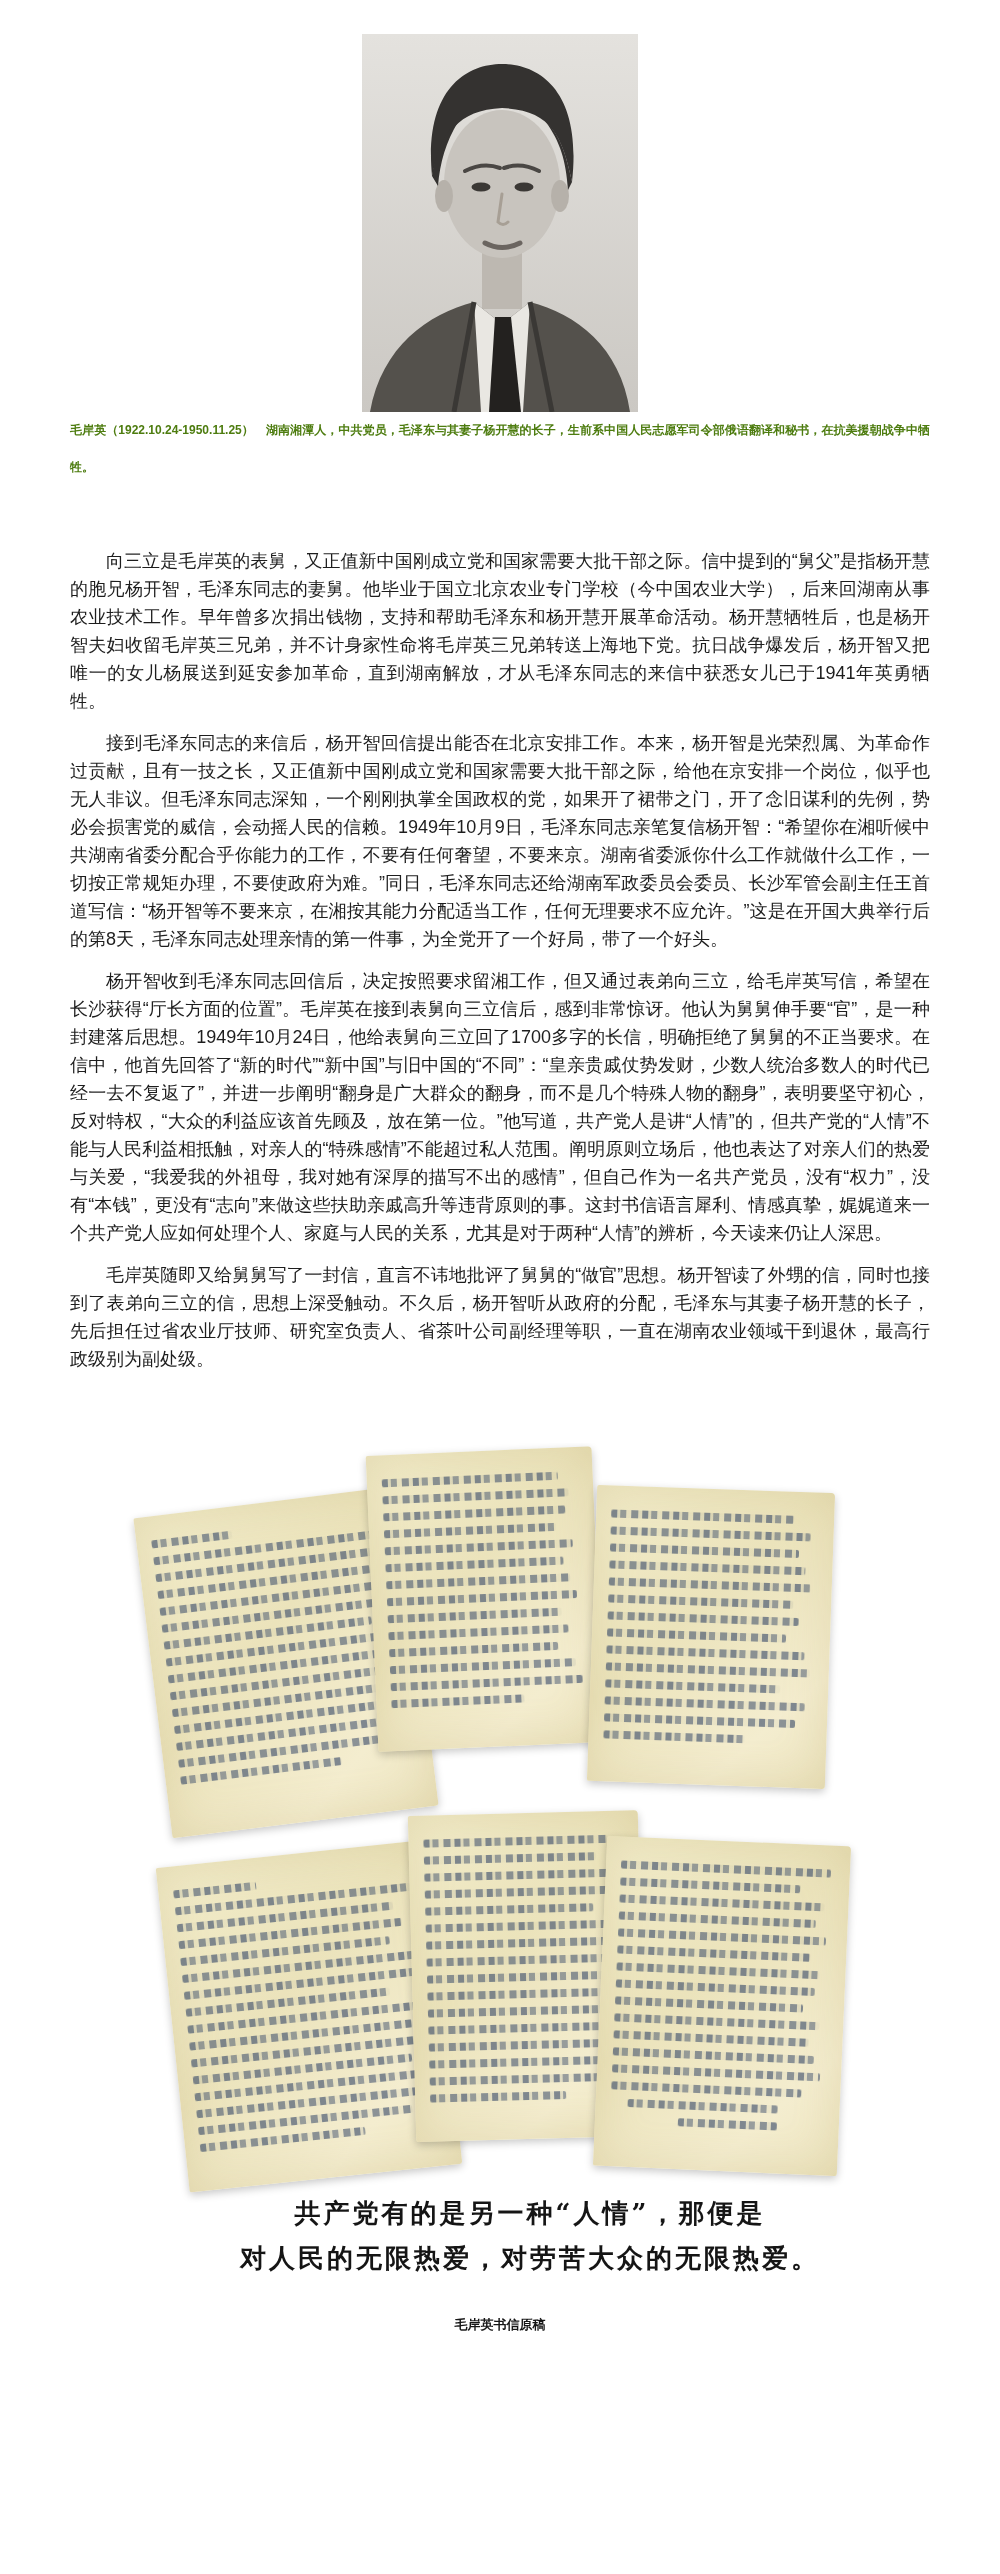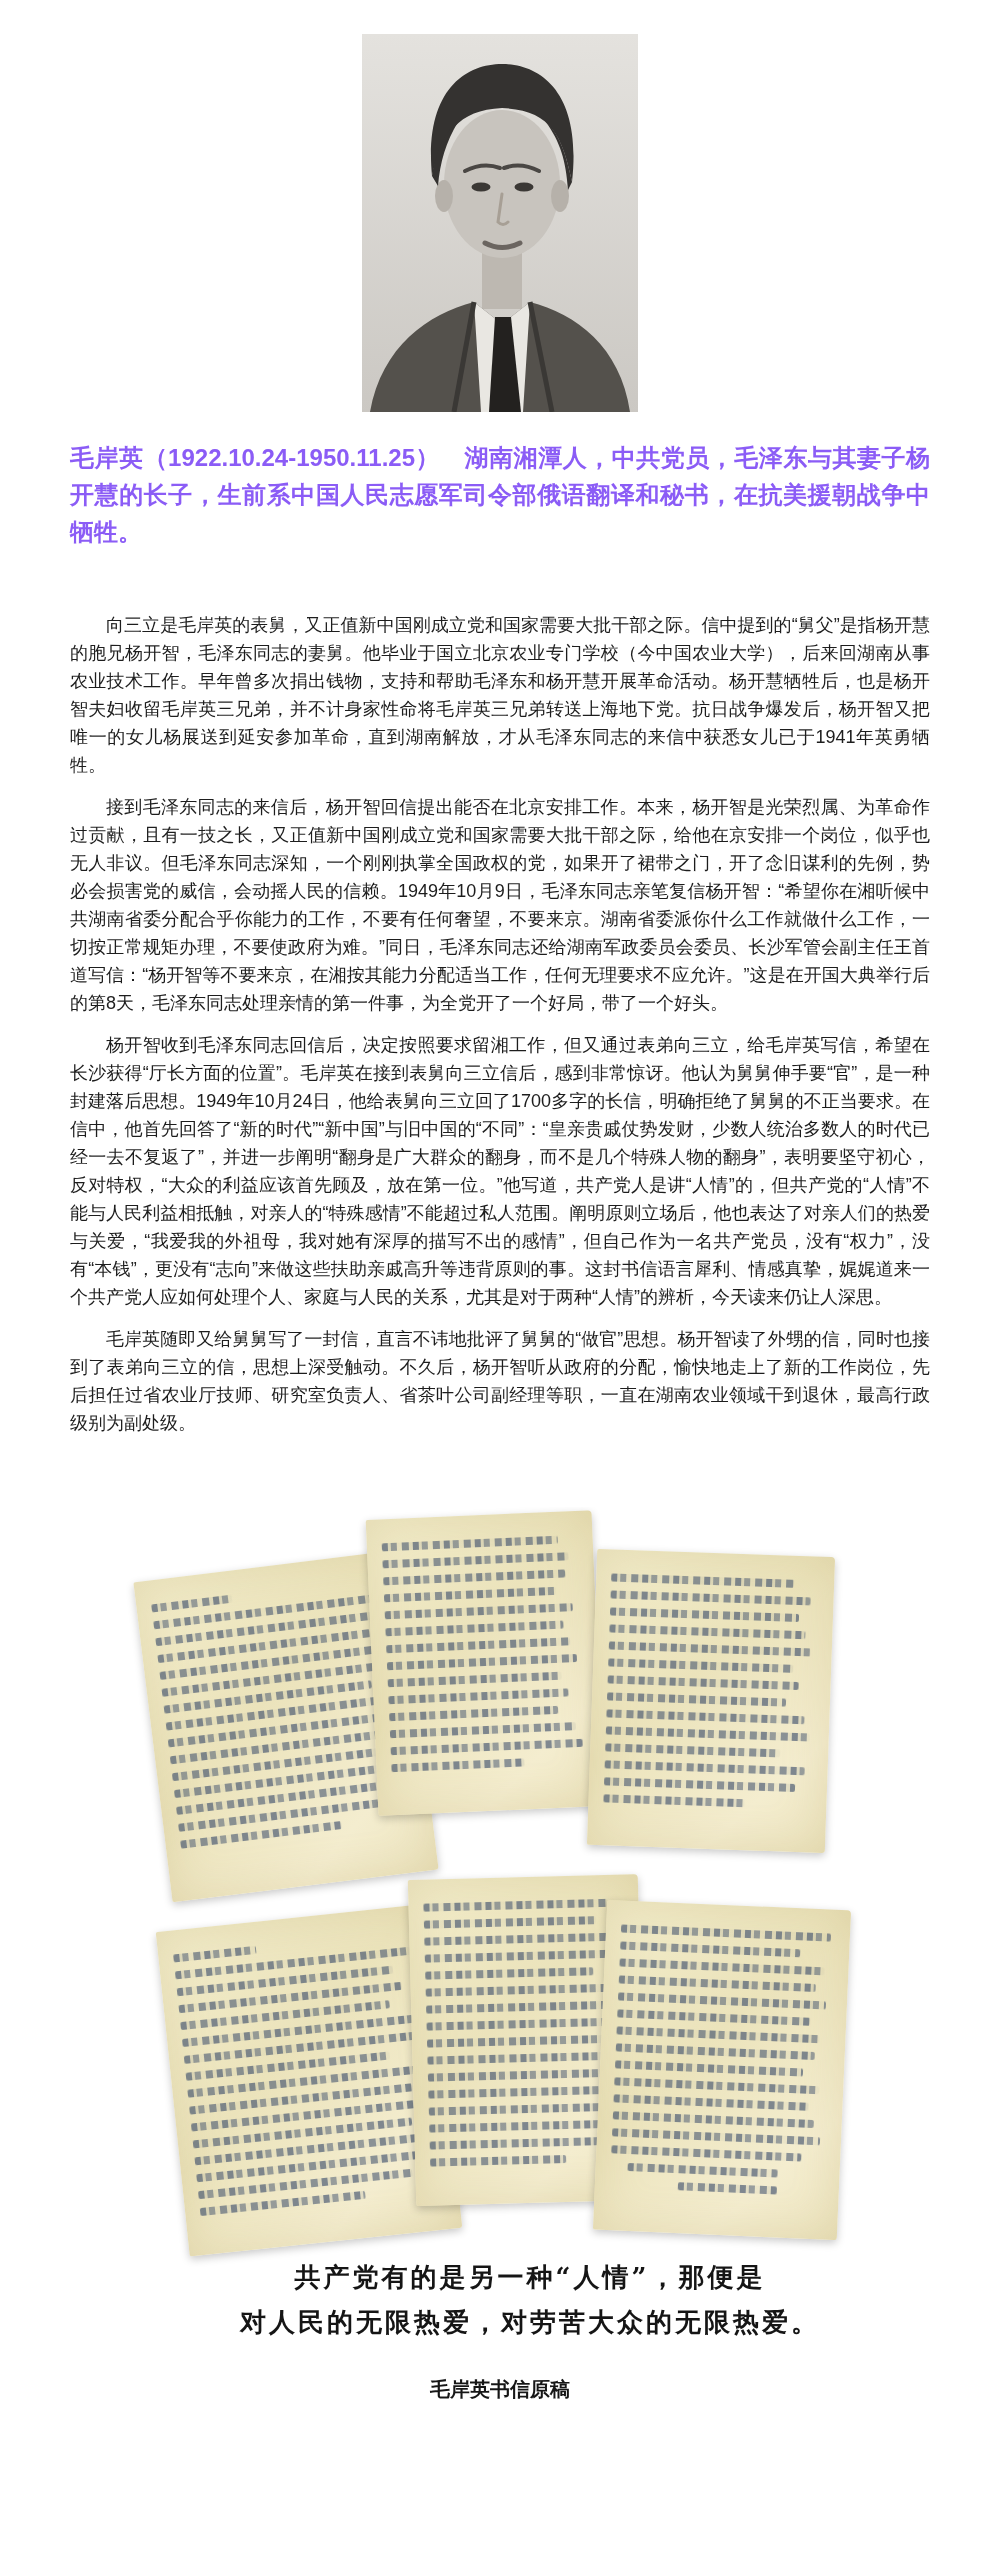--- a/index.html
+++ b/index.html
@@ -25,27 +25,26 @@
   .para-2{margin-top:61px;}
   
   .portrait-figure{
     margin:9px auto 0 auto;
     width:276px;
     height:378px;
     display:block;
   }
   .portrait-figure svg{display:block;}
   .photo-caption{
-    font-size:24px;
+    font-size:12px;
     line-height:37px;
     font-weight:bold;
     text-align:justify;
-    margin-top:27px;
     margin-bottom:0;
-    color:#8b5cf6;
+    color:#4d7c0f;
   }
   
   .letters-figure{
     position:relative;
     width:1000px;
     height:840px;
     margin:70px 0 0 -70px; 
     background:#ffffff;
     overflow:hidden;
   }
@@ -84,21 +83,21 @@
     text-align:center;
     transform:translateX(30px);
     font-family:"DejaVu Serif","Liberation Serif",serif;
     font-weight:600;
     color:#151515;
   }
   .handwriting-quote .q1{font-size:26px;line-height:45px;letter-spacing:3px;}
   .handwriting-quote .q2{font-size:26px;line-height:45px;letter-spacing:3px;}
   .letters-caption{
     text-align:center;
-    font-size:20px;
+    font-size:13px;
     font-weight:bold;
     line-height:28px;
     margin-top:28px;
     color:#161616;
   }
   .closing-para{margin-top:64px;}
   .author-note{
     font-size:16.5px;
     color:#4d4d4d;
   }
@@ -137,21 +136,21 @@
       <path d="M112 268 L 92 378" stroke="#3a3835" stroke-width="5" fill="none"></path>
       <path d="M168 268 L 190 378" stroke="#3a3835" stroke-width="5" fill="none"></path>
     </svg>
   </figure>
 
   <p class="photo-caption">毛岸英（1922.10.24-1950.11.25）　湖南湘潭人，中共党员，毛泽东与其妻子杨开慧的长子，生前系中国人民志愿军司令部俄语翻译和秘书，在抗美援朝战争中牺牲。</p>
 
   <p class="body-para para-2">向三立是毛岸英的表舅，又正值新中国刚成立党和国家需要大批干部之际。信中提到的“舅父”是指杨开慧的胞兄杨开智，毛泽东同志的妻舅。他毕业于国立北京农业专门学校（今中国农业大学），后来回湖南从事农业技术工作。早年曾多次捐出钱物，支持和帮助毛泽东和杨开慧开展革命活动。杨开慧牺牲后，也是杨开智夫妇收留毛岸英三兄弟，并不计身家性命将毛岸英三兄弟转送上海地下党。抗日战争爆发后，杨开智又把唯一的女儿杨展送到延安参加革命，直到湖南解放，才从毛泽东同志的来信中获悉女儿已于1941年英勇牺牲。</p>
   <p class="body-para">接到毛泽东同志的来信后，杨开智回信提出能否在北京安排工作。本来，杨开智是光荣烈属、为革命作过贡献，且有一技之长，又正值新中国刚成立党和国家需要大批干部之际，给他在京安排一个岗位，似乎也无人非议。但毛泽东同志深知，一个刚刚执掌全国政权的党，如果开了裙带之门，开了念旧谋利的先例，势必会损害党的威信，会动摇人民的信赖。1949年10月9日，毛泽东同志亲笔复信杨开智：“希望你在湘听候中共湖南省委分配合乎你能力的工作，不要有任何奢望，不要来京。湖南省委派你什么工作就做什么工作，一切按正常规矩办理，不要使政府为难。”同日，毛泽东同志还给湖南军政委员会委员、长沙军管会副主任王首道写信：“杨开智等不要来京，在湘按其能力分配适当工作，任何无理要求不应允许。”这是在开国大典举行后的第8天，毛泽东同志处理亲情的第一件事，为全党开了一个好局，带了一个好头。</p>
   <p class="body-para">杨开智收到毛泽东同志回信后，决定按照要求留湘工作，但又通过表弟向三立，给毛岸英写信，希望在长沙获得“厅长方面的位置”。毛岸英在接到表舅向三立信后，感到非常惊讶。他认为舅舅伸手要“官”，是一种封建落后思想。1949年10月24日，他给表舅向三立回了1700多字的长信，明确拒绝了舅舅的不正当要求。在信中，他首先回答了“新的时代”“新中国”与旧中国的“不同”：“皇亲贵戚仗势发财，少数人统治多数人的时代已经一去不复返了”，并进一步阐明“翻身是广大群众的翻身，而不是几个特殊人物的翻身”，表明要坚守初心，反对特权，“大众的利益应该首先顾及，放在第一位。”他写道，共产党人是讲“人情”的，但共产党的“人情”不能与人民利益相抵触，对亲人的“特殊感情”不能超过私人范围。阐明原则立场后，他也表达了对亲人们的热爱与关爱，“我爱我的外祖母，我对她有深厚的描写不出的感情”，但自己作为一名共产党员，没有“权力”，没有“本钱”，更没有“志向”来做这些扶助亲戚高升等违背原则的事。这封书信语言犀利、情感真挚，娓娓道来一个共产党人应如何处理个人、家庭与人民的关系，尤其是对于两种“人情”的辨析，今天读来仍让人深思。</p>
-  <p class="body-para">毛岸英随即又给舅舅写了一封信，直言不讳地批评了舅舅的“做官”思想。杨开智读了外甥的信，同时也接到了表弟向三立的信，思想上深受触动。不久后，杨开智听从政府的分配，愉快地走上了新的工作岗位，先后担任过省农业厅技师、研究室负责人、省茶叶公司副经理等职，一直在湖南农业领域干到退休，最高行政级别为副处级。</p>
+  <p class="body-para">毛岸英随即又给舅舅写了一封信，直言不讳地批评了舅舅的“做官”思想。杨开智读了外甥的信，同时也接到了表弟向三立的信，思想上深受触动。不久后，杨开智听从政府的分配，毛泽东与其妻子杨开慧的长子，先后担任过省农业厅技师、研究室负责人、省茶叶公司副经理等职，一直在湖南农业领域干到退休，最高行政级别为副处级。</p>
 
   <div class="letters-figure">
     <div class="paper paper-1">
         <div class="hline" style="width: 34%;"></div>
         <div class="hline" style="width: 92%;"></div>
         <div class="hline" style="width: 97%;"></div>
         <div class="hline" style="width: 90%;"></div>
         <div class="hline" style="width: 95%;"></div>
         <div class="hline" style="width: 93%;"></div>
         <div class="hline" style="width: 88%;"></div>

